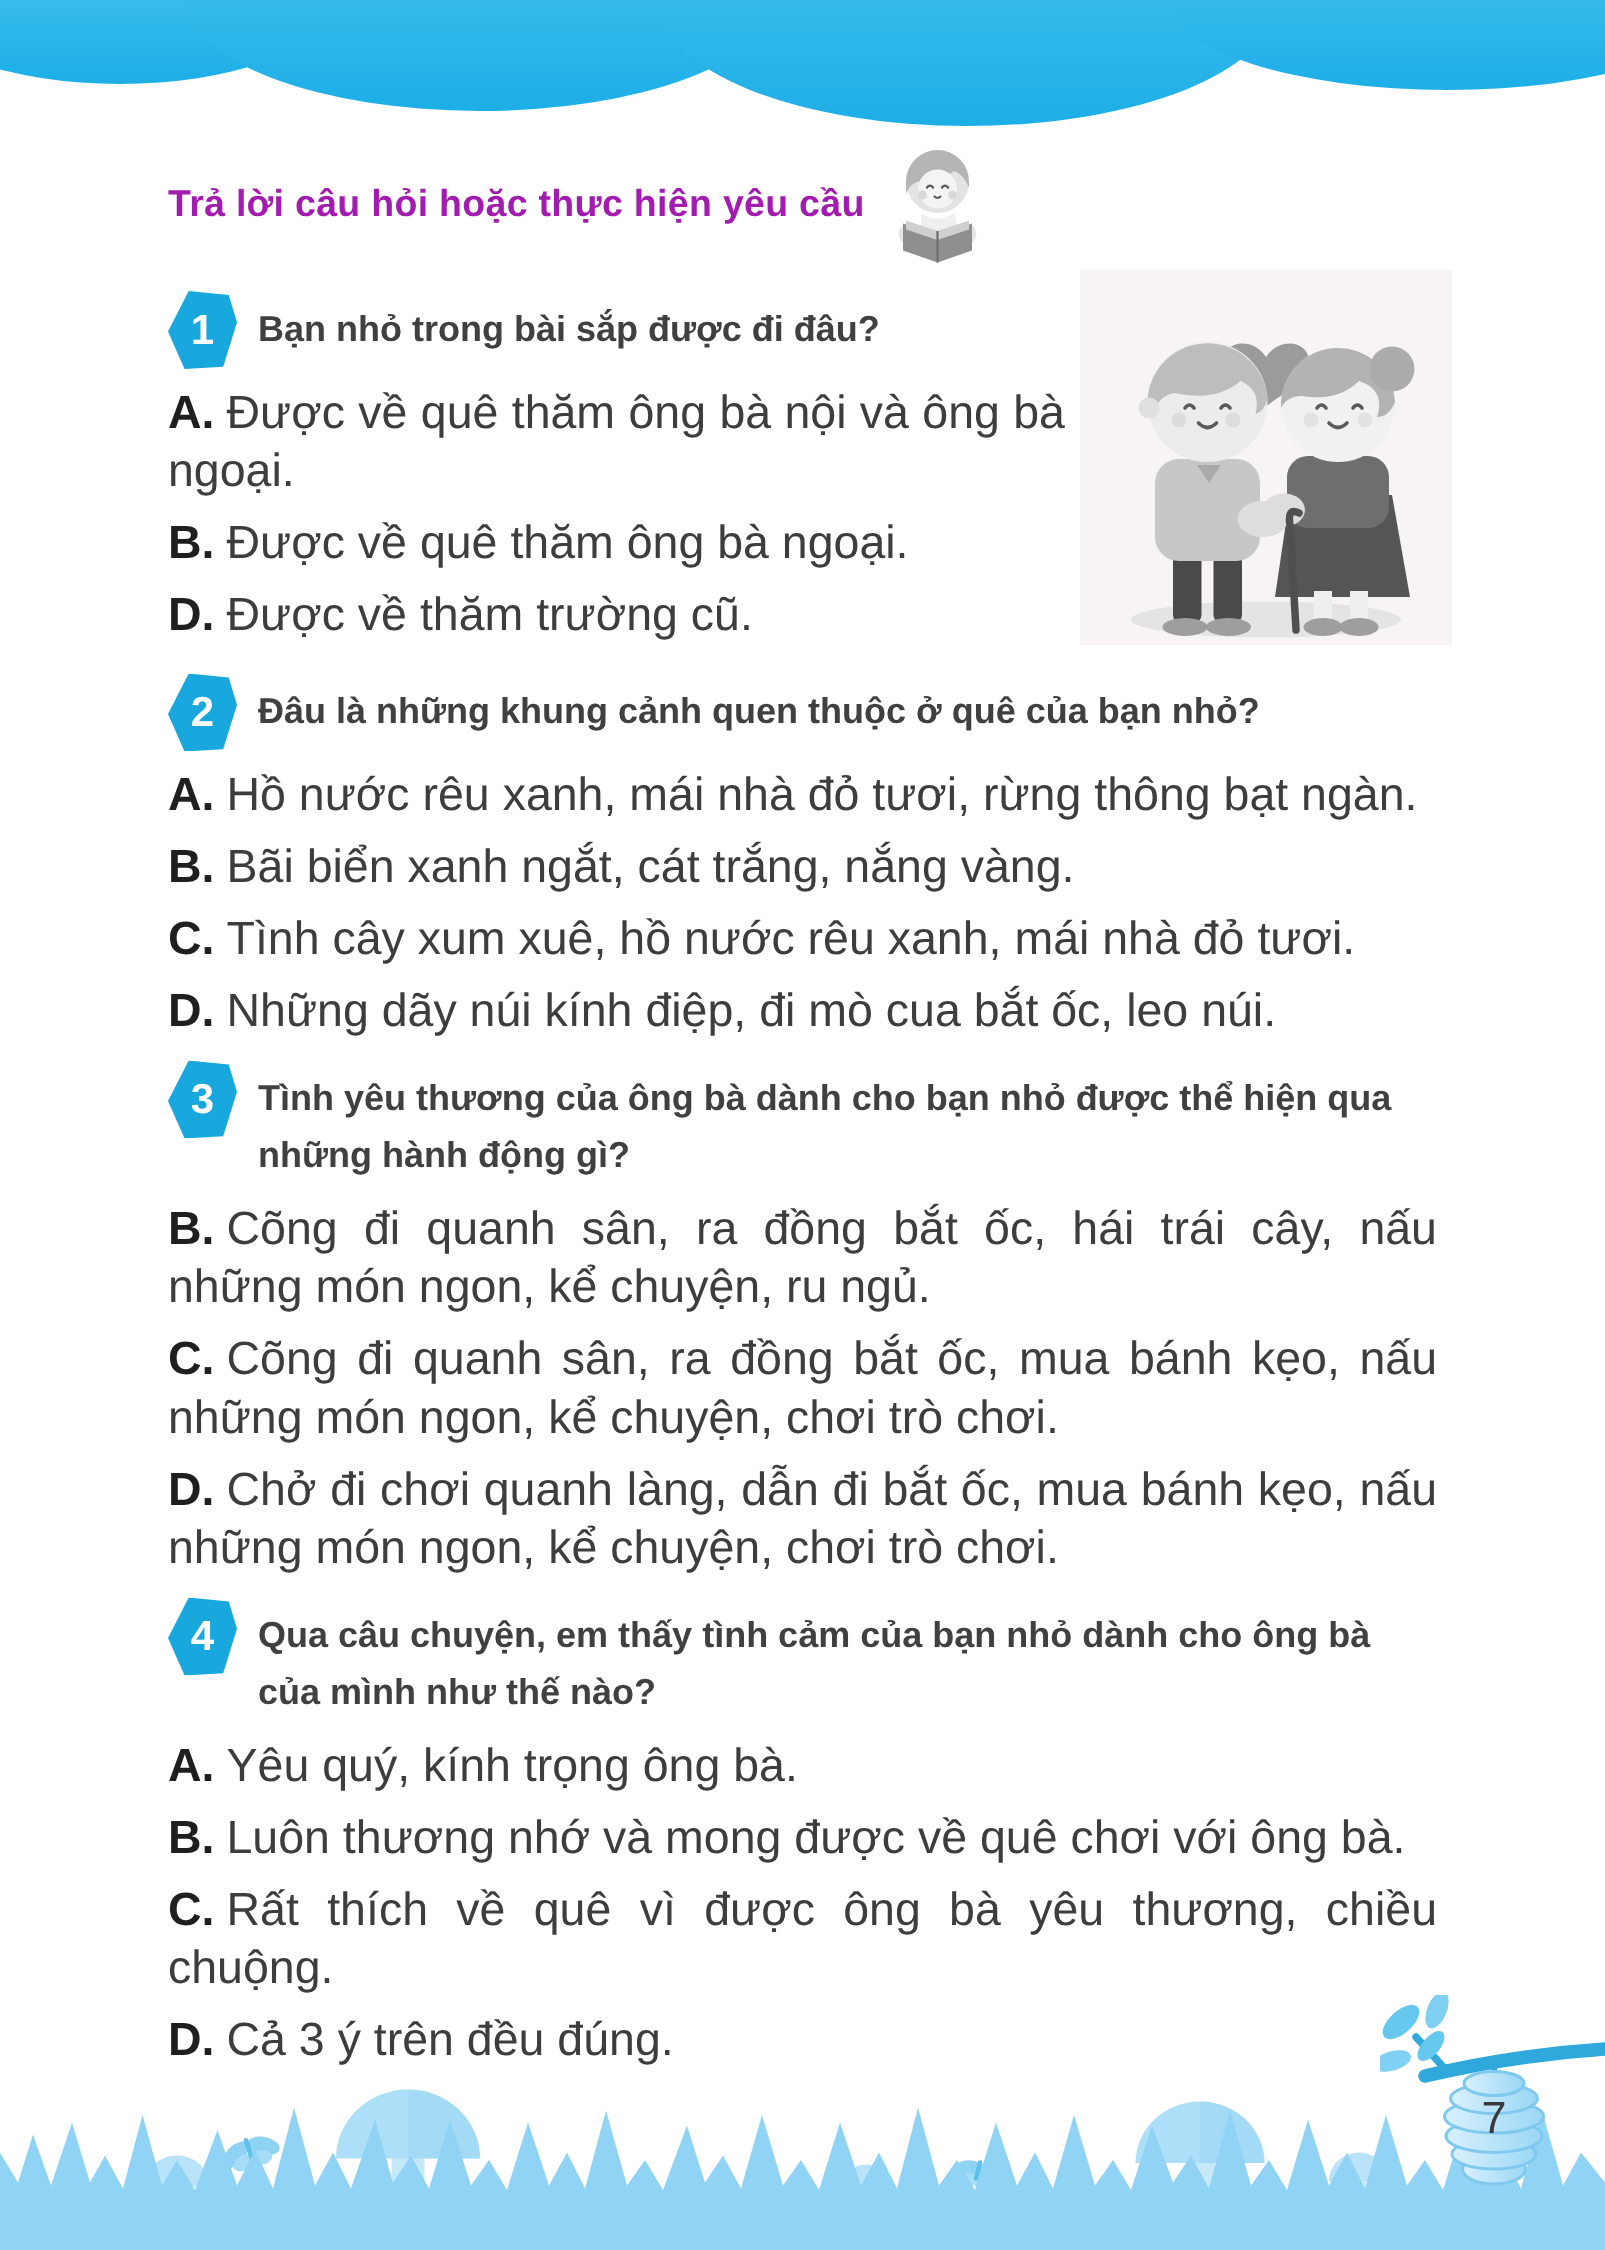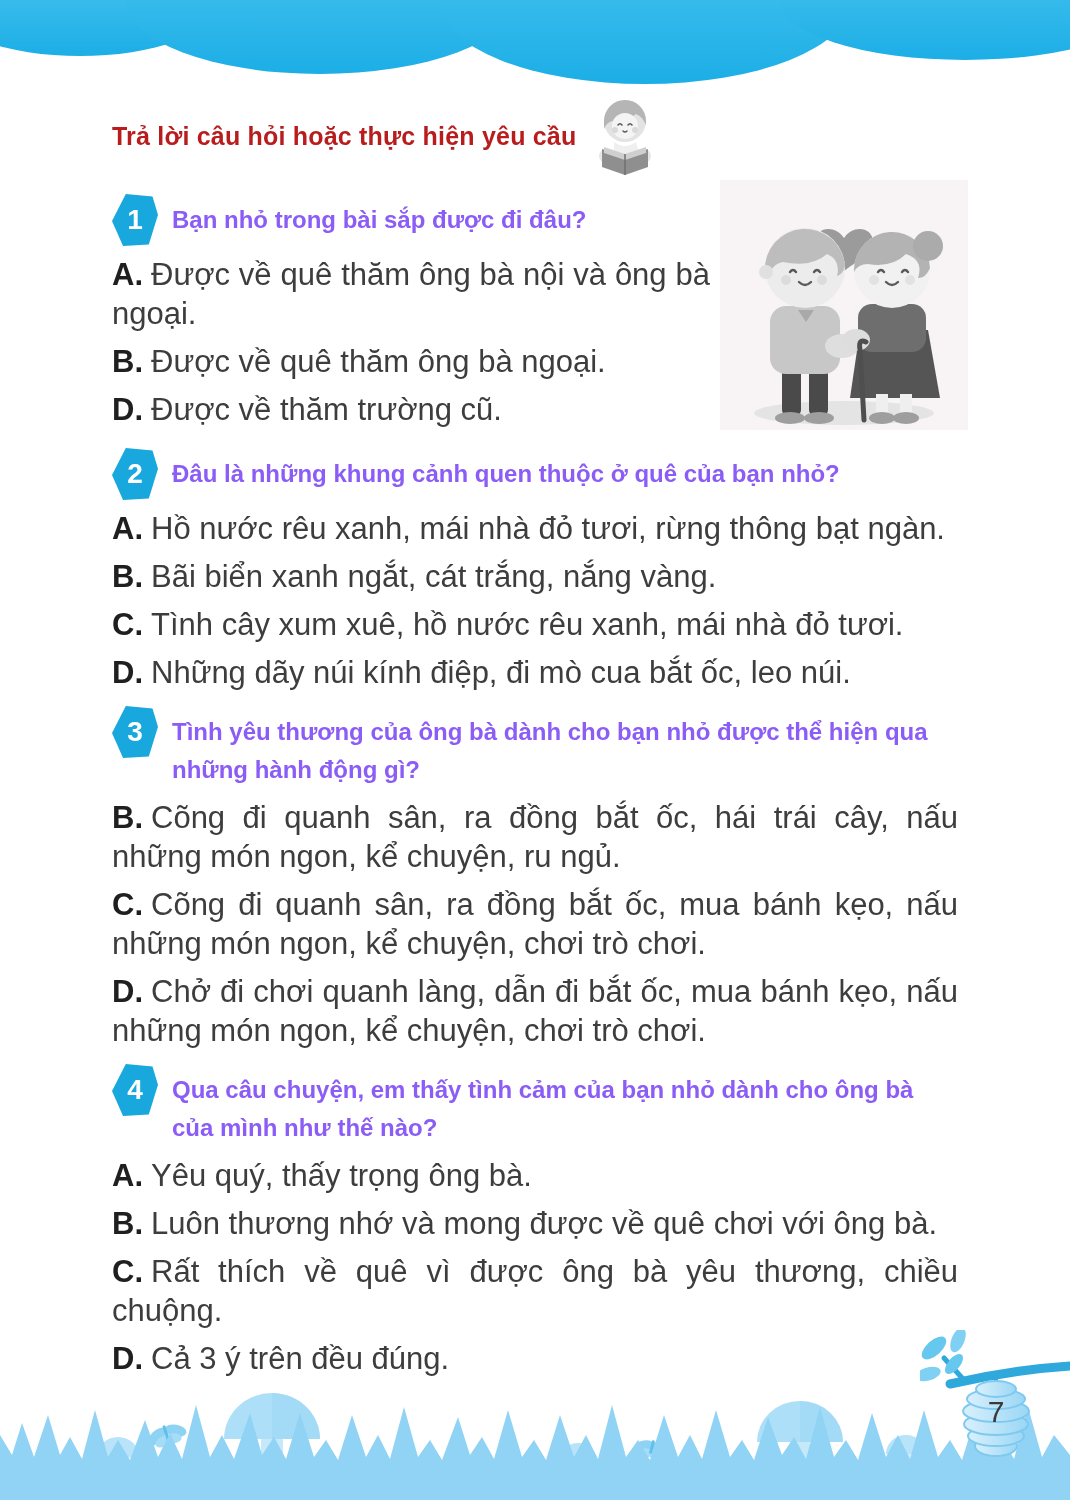--- a/index.html
+++ b/index.html
@@ -4,36 +4,36 @@
 <style>
   html,body{margin:0;padding:0;}
   body{
     width:1070px;height:1500px;position:relative;overflow:hidden;
     background:#ffffff;
     font-family:"Liberation Sans","DejaVu Sans",sans-serif;
     color:#3d3d3d;
   }
   .header-clouds{display:block;width:1070px;height:92px;}
   .title-row{display:flex;align-items:center;gap:16px;margin:2px 112px 0 112px;height:84px;}
-  .page-title{font-size:25px;font-weight:bold;color:#b91c1c;margin:0;letter-spacing:.2px;}
+  .page-title{font-size:25px;font-weight:bold;color:#a21caf;margin:0;letter-spacing:.2px;}
   .content{position:relative;}
   .q1-row{display:flex;gap:10px;margin:2px 112px 0 112px;}
   #q1-container{flex:0 0 598px;width:598px;}
   #qrest-container{margin:0 112px;}
   .grandparents-figure{flex:0 0 248px;margin:0;}
   .question{margin-top:14px;}
   .q-header{display:flex;gap:14px;align-items:flex-start;}
   .q-badge{
     width:46px;height:52px;flex:0 0 46px;
     background:#18a8dd;
     clip-path:polygon(30% 0%,88% 5%,100% 40%,80% 97%,24% 100%,0% 52%);
     display:flex;align-items:center;justify-content:center;
     color:#ffffff;font-size:28px;font-weight:bold;
   }
-  .q-text{color:#8b5cf6;font-size:24px;font-weight:bold;line-height:38px;padding-top:7px;}
+  .q-text{color:#404040;font-size:24px;font-weight:bold;line-height:38px;padding-top:7px;}
   .q-options{margin:0;}
   .opt{font-size:31px;color:#3d3d3d;line-height:39px;margin:9px 0 0 0;text-align:justify;}
   .opt b{color:#1f1f1f;margin-right:8px;}
   .grass-svg{position:absolute;left:0;bottom:0;width:1070px;height:115px;display:block;}
   .hive-svg{position:absolute;right:0;bottom:25px;width:150px;height:145px;display:block;}
 </style>
 </head>
 <body>
 
 <svg class="header-clouds" viewBox="0 0 1070 92" preserveAspectRatio="none">
@@ -169,21 +169,21 @@
   </section>
 
   <section class="question">
     <div class="q-header">
       <div class="q-badge">
         <span class="q-badge-num">4</span>
       </div>
       <div class="q-text">Qua câu chuyện, em thấy tình cảm của bạn nhỏ dành cho ông bà của mình như thế nào?</div>
     </div>
     <div class="q-options">
-  <p class="opt"><b class="opt-letter">A.</b><span class="opt-text">Yêu quý, thấy trọng ông bà.</span></p>
+  <p class="opt"><b class="opt-letter">A.</b><span class="opt-text">Yêu quý, kính trọng ông bà.</span></p>
 
   <p class="opt"><b class="opt-letter">B.</b><span class="opt-text">Luôn thương nhớ và mong được về quê chơi với ông bà.</span></p>
 
   <p class="opt"><b class="opt-letter">C.</b><span class="opt-text">Rất thích về quê vì được ông bà yêu thương, chiều chuộng.</span></p>
 
   <p class="opt"><b class="opt-letter">D.</b><span class="opt-text">Cả 3 ý trên đều đúng.</span></p>
 </div>
   </section>
 </div>
 </div>

